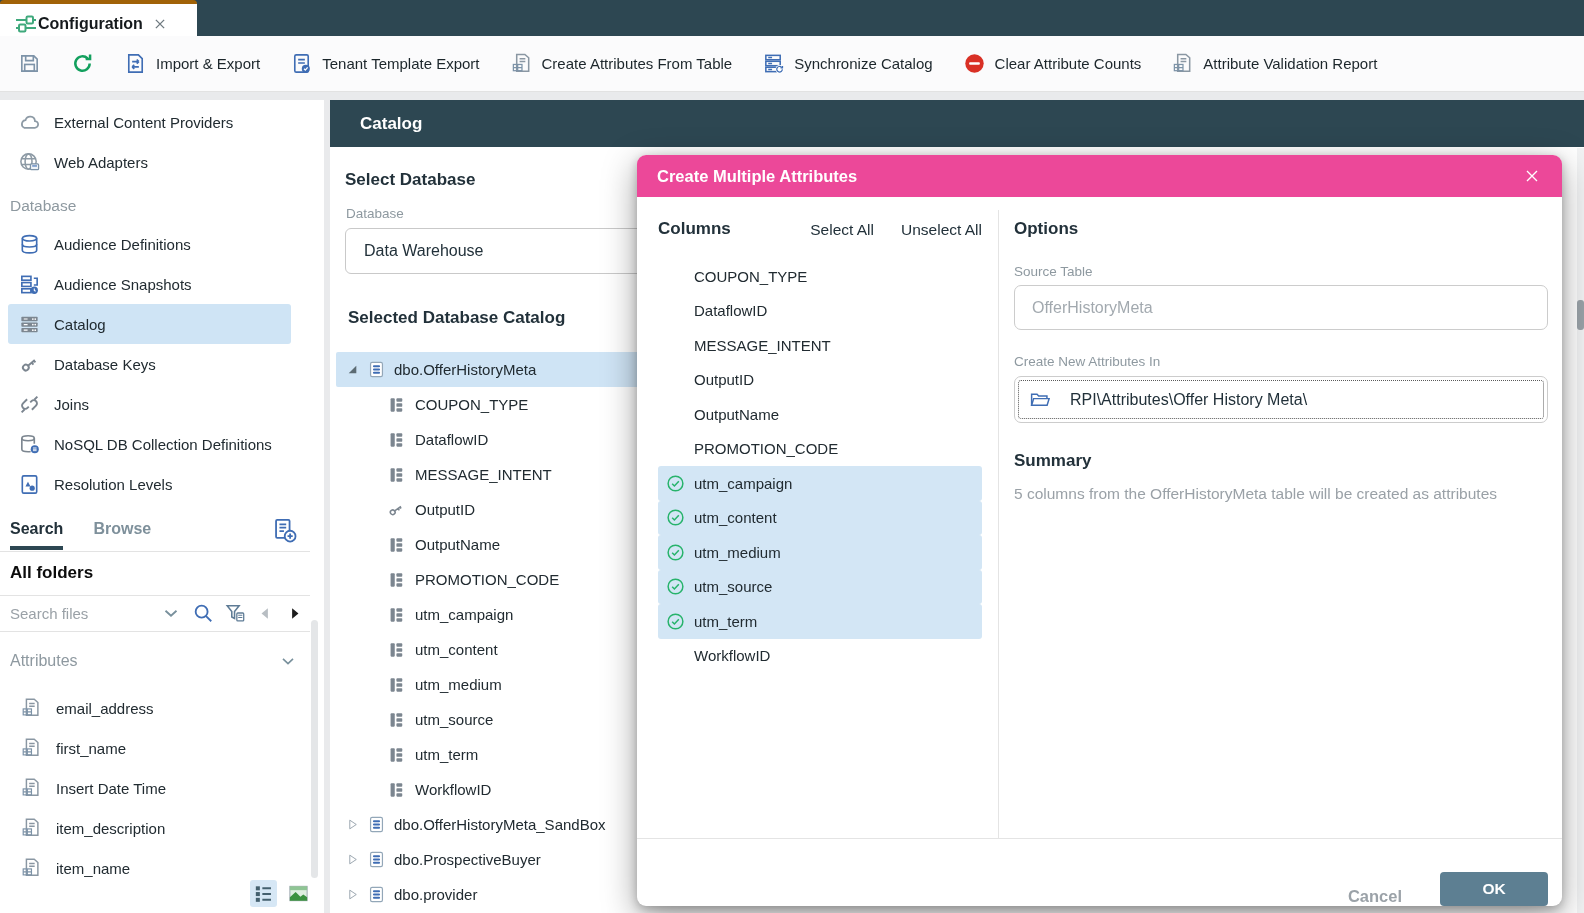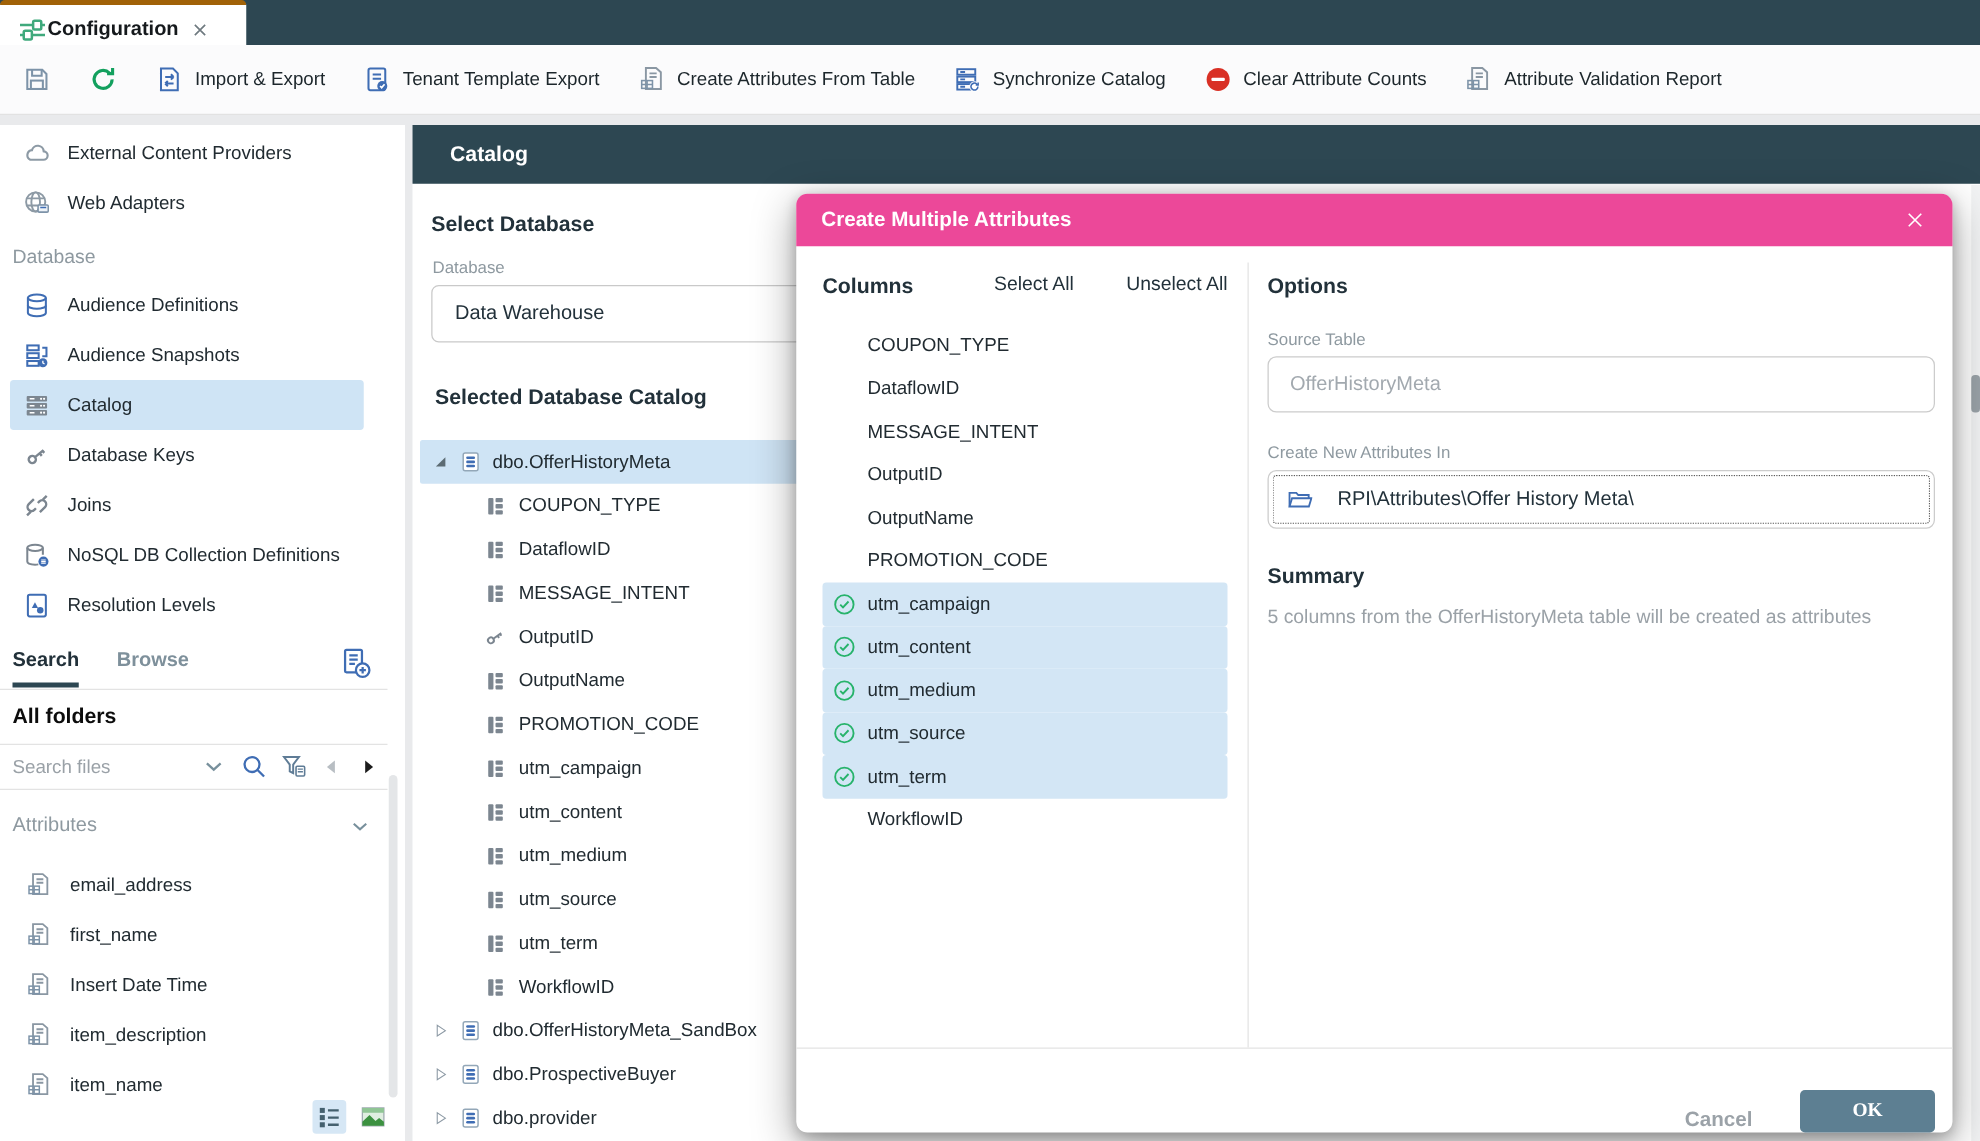--- a/index.html
+++ b/index.html
@@ -72,45 +72,45 @@
   .tree-row.selected{background:#cfe4f5;margin-left:6px;padding-left:10px;border-radius:2px}
 
   .page-scroll-track{position:absolute;right:0;top:148px;width:7px;height:765px;background:#f2f3f4}
   .page-scroll-thumb{position:absolute;right:0;top:300px;width:7px;height:30px;background:#9aa2a8;border-radius:3px;cursor:pointer}
 
   
   .modal{position:absolute;left:637px;top:155px;width:925px;height:751px;background:#fff;border-radius:9px;box-shadow:0 10px 34px rgba(0,0,0,.38),0 3px 10px rgba(0,0,0,.22)}
   .modal-header{height:42px;background:#ec4899;border-radius:9px 9px 0 0;display:flex;align-items:center;padding:0 20px}
   .modal-title{font-size:16.5px;font-weight:bold;color:#fff}
   .modal-close{margin-left:auto;width:20px;height:20px;cursor:pointer}
-  .cols-head{position:absolute;left:21px;top:64px;width:324px;display:flex;align-items:flex-start}
+  .cols-head{position:absolute;left:21px;top:64px;width:324px;display:flex;align-items:flex-end}
   .cols-title{font-size:17px;font-weight:bold;color:#22313a}
   .link{font-size:15.5px;color:#22313a;cursor:pointer}
   #link-select-all{margin-left:auto}
-  #link-unselect-all{margin-left:42px}
+  #link-unselect-all{margin-left:27px}
   #modal-cols{position:absolute;left:0;top:104px;width:361px}
   .mcol{height:34.5px;display:flex;align-items:center;font-size:15px;color:#212b31;padding-left:57px;cursor:pointer}
   .mcol.selected{background:#d3e6f5;margin:0 16px 0 21px;border-radius:3px;padding-left:8px;gap:9px}
   .mcol .icon{width:19px;height:19px}
   .v-divider{position:absolute;left:361px;top:55px;width:1px;height:628px;background:#e4e4e4}
   .opts{position:absolute;left:377px;top:0;width:534px;height:683px}
   #h-options{position:absolute;left:0;top:64px;font-size:17px;font-weight:bold;color:#22313a}
   .o-label{position:absolute;left:0;font-size:13.5px;color:#8e99a0}
   #lbl-source{top:109px}
   .o-input{position:absolute;left:0;width:534px;border:1px solid #ccc;border-radius:7px;background:#fff;display:flex;align-items:center;padding-left:17px;font-size:16px}
   #inp-source{top:130px;height:45px;color:#a2a9af}
   #inp-create{top:221px;height:47px;padding:3px;display:block;cursor:pointer}
   .dotted{height:100%;border:1px dotted #5a5a5a;border-radius:3px;display:flex;align-items:center;padding-left:10px;gap:20px;font-size:16px;color:#22313a}
   .dotted .icon{width:21px;height:21px}
   #lbl-create{top:199px}
   #h-summary{position:absolute;left:0;top:296px;font-size:17px;font-weight:bold;color:#22313a}
   #summary-text{position:absolute;left:0;top:330px;width:534px;font-size:15.5px;color:#9aa1a7}
   .modal-footer{position:absolute;left:0;top:683px;width:100%;height:68px;border-top:1px solid #e4e4e4;display:flex;align-items:flex-end;justify-content:flex-end;gap:38px;padding-right:14px}
   .btn-cancel{background:none;border:none;font-size:16.5px;font-weight:bold;color:#9ba2a8;cursor:pointer;font-family:inherit}
-  .btn-ok{width:108px;height:34px;border:none;border-radius:4px;background:#5d7f92;color:#fff;font-size:15.5px;font-weight:bold;cursor:pointer;font-family:Liberation Serif, serif}
+  .btn-ok{width:108px;height:34px;border:none;border-radius:4px;background:#5d7f92;color:#fff;font-size:15.5px;font-weight:bold;cursor:pointer;font-family:Liberation Sans, sans-serif}
 </style>
 </head>
 <body>
 
 <div class="app">
 
   <div class="tabbar">
     <div class="tab">
       <span class="icon t-sliders">
           <svg viewBox="0 0 24 24">

